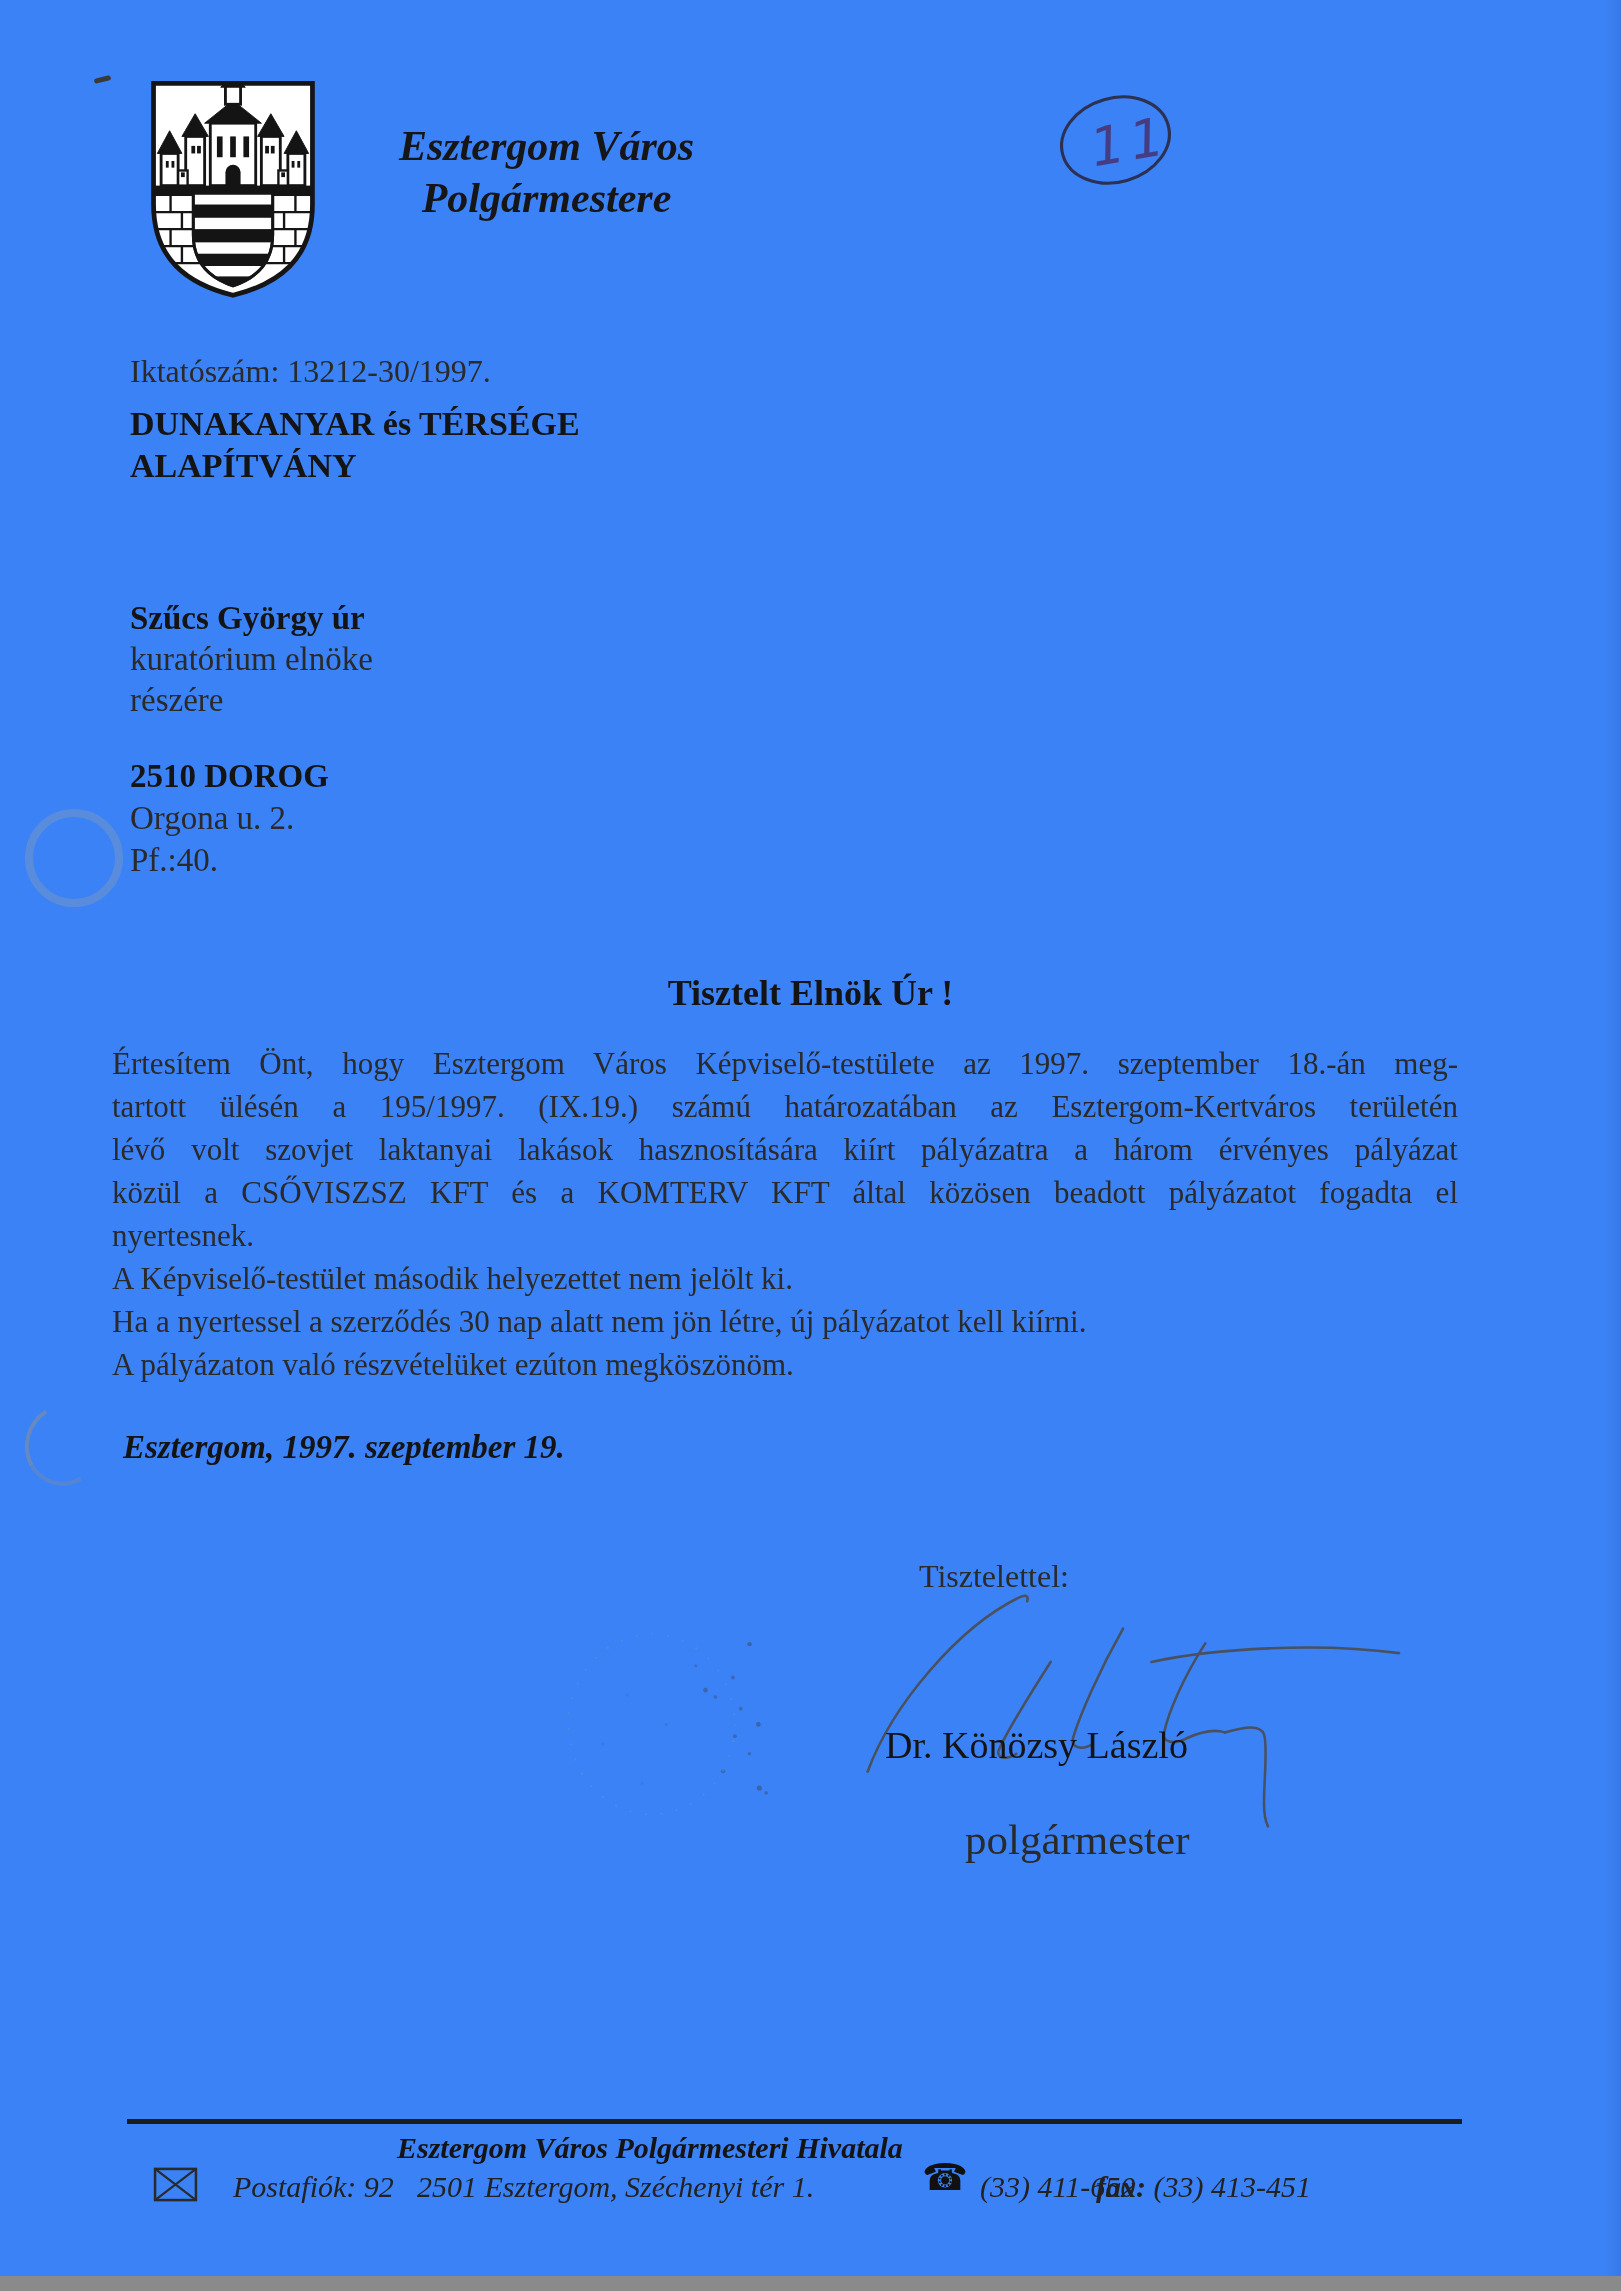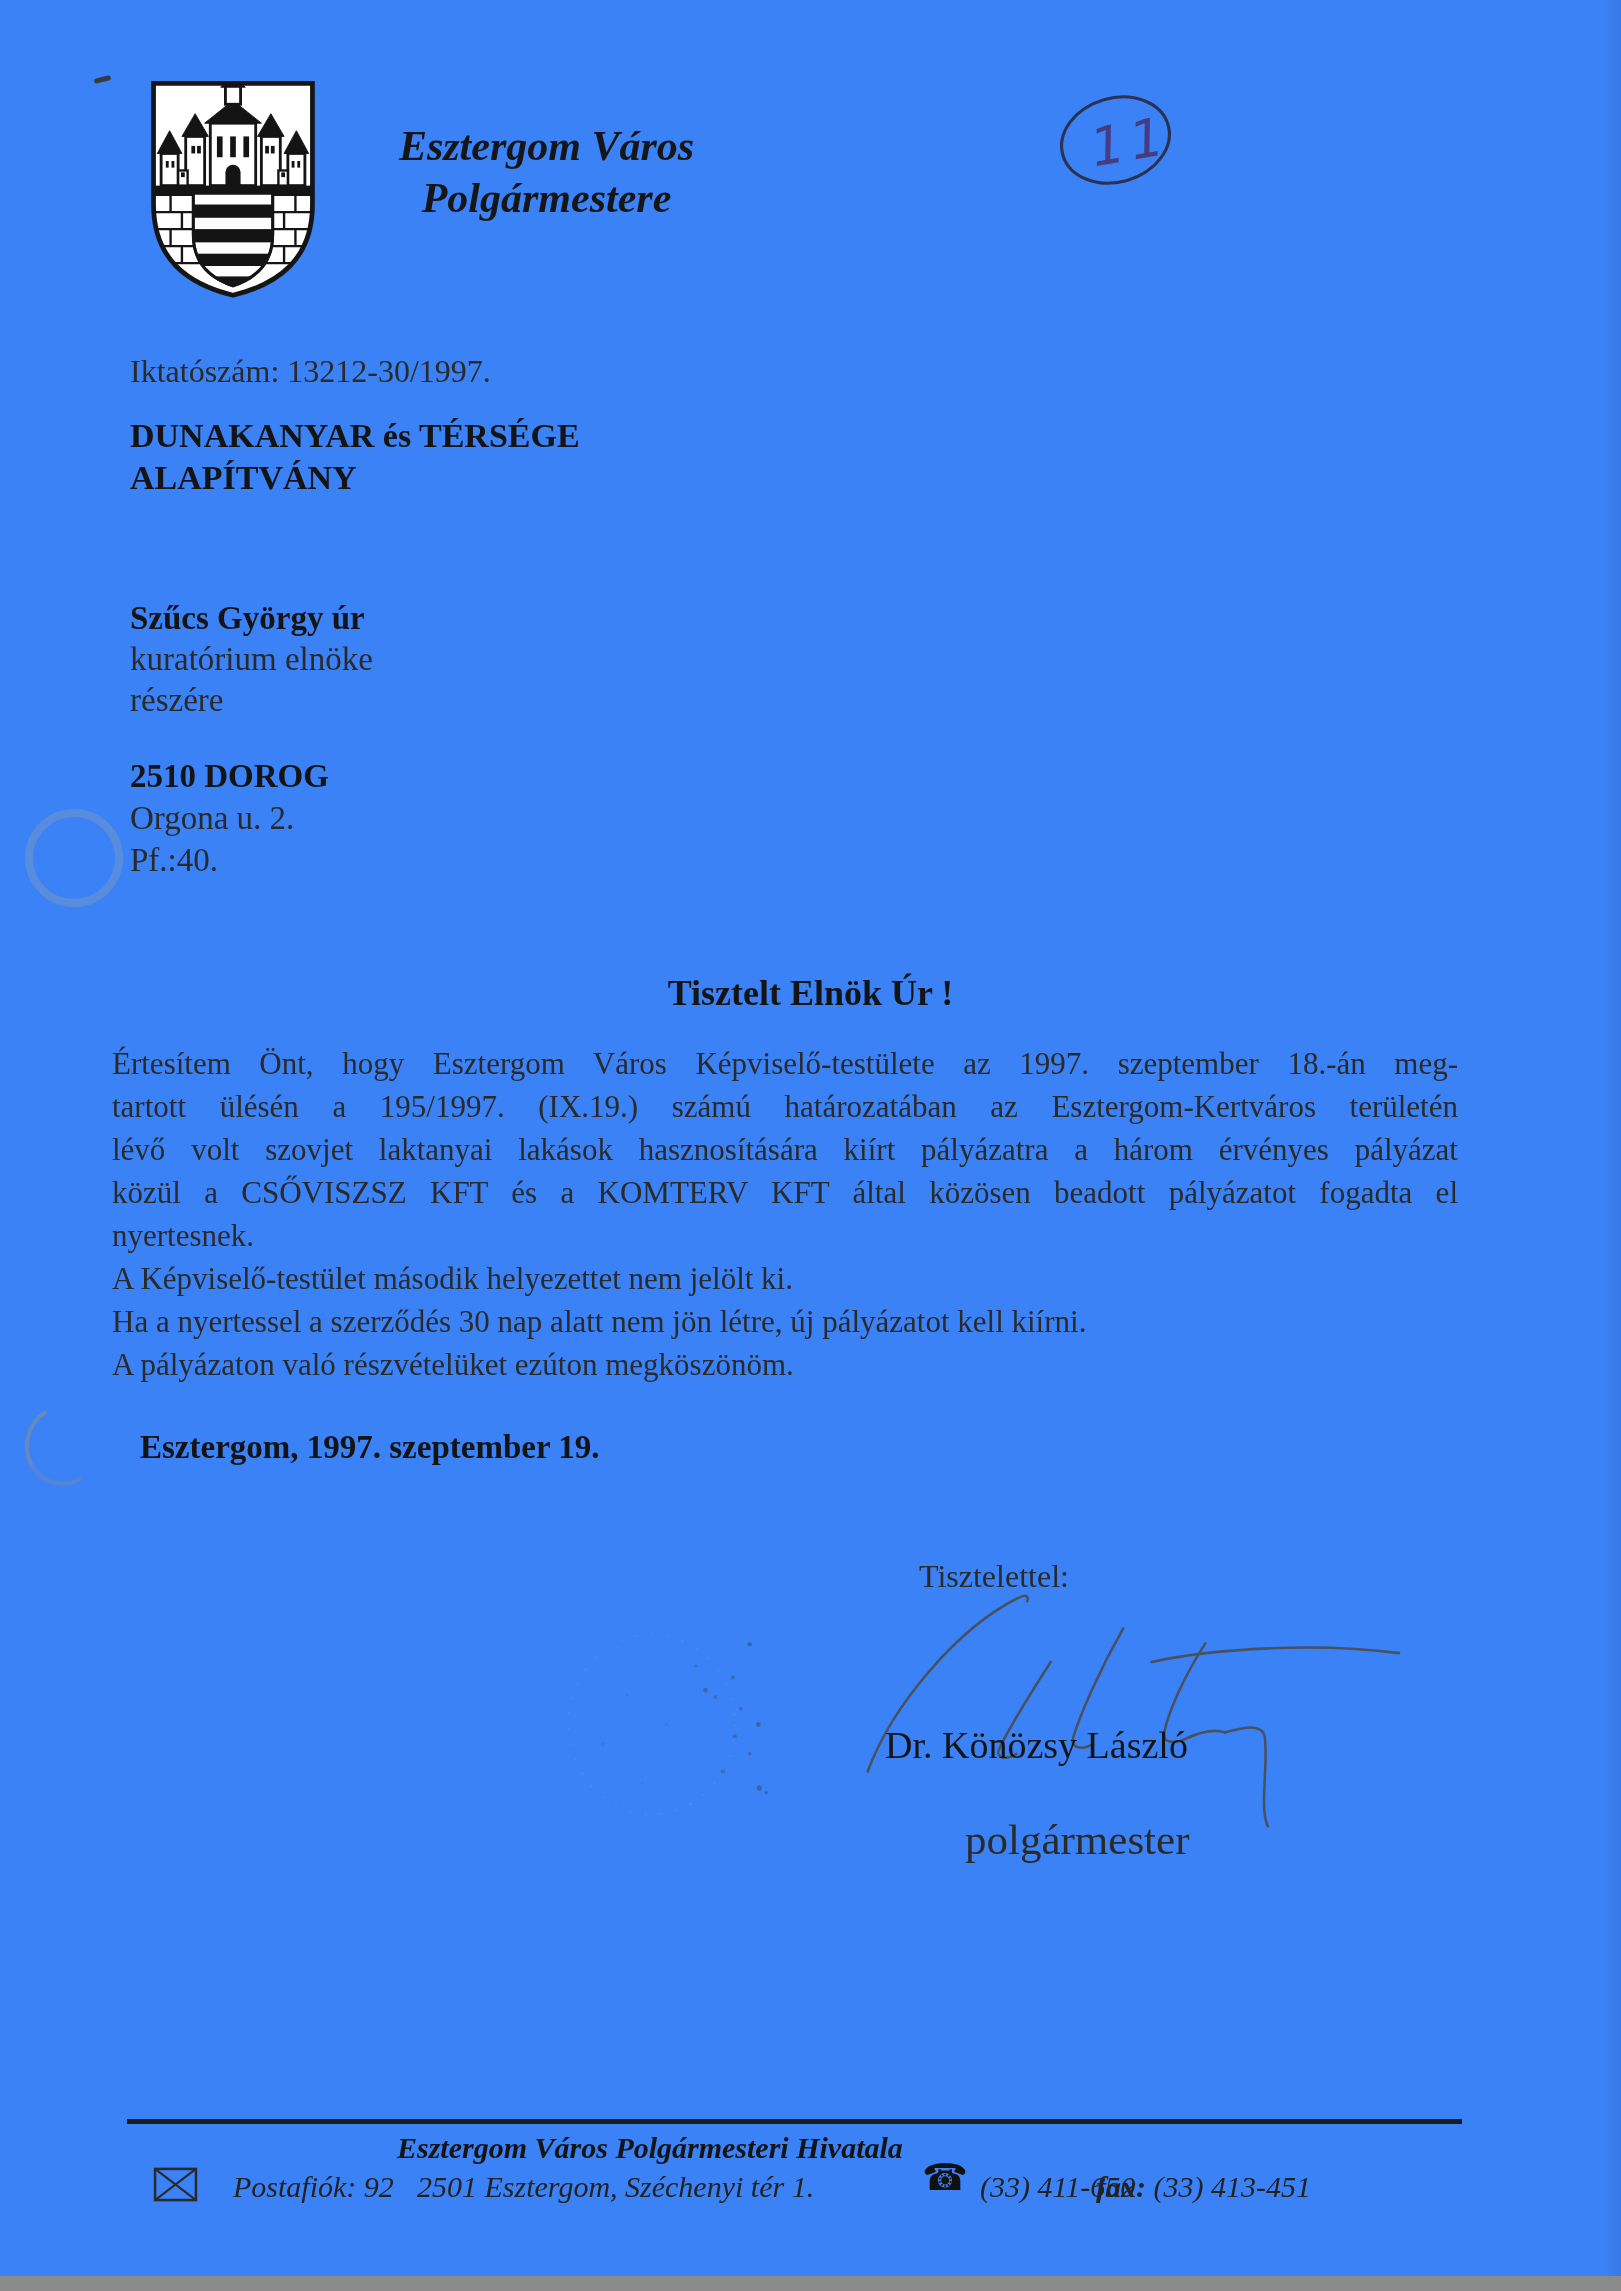--- a/index.html
+++ b/index.html
@@ -7,30 +7,30 @@
     position:relative; width:1621px; height:2276px; margin:0 auto;
     background:#3b82f6; overflow:hidden; color:#2a2a2a;
     font-family:"Liberation Serif","DejaVu Serif",serif;
   }
   .page::after{content:""; position:absolute; right:0; top:0; bottom:0; width:15.7px;
     background:linear-gradient(to right, rgba(0,0,0,0), rgba(0,0,0,0.07)); pointer-events:none;}
   .abs{position:absolute;}
   .letterhead-text{left:385px; top:120px; width:323px; text-align:center;
     font-size:42px; font-weight:bold; font-style:italic; line-height:52px; color:#161616;}
   .ref{left:130px; top:353px; font-size:32px;}
-  .org{left:130px; top:415px; font-size:34px; font-weight:bold; line-height:42px; color:#141414;}
+  .org{left:130px; top:403px; font-size:34px; font-weight:bold; line-height:42px; color:#141414;}
   .person{left:130px; top:598px; font-size:33px; line-height:41px;}
   .person .bold{font-weight:bold; color:#141414;}
   .addr{left:130px; top:755px; font-size:33px; line-height:42px;}
   .addr .bold{font-weight:bold; color:#141414;}
   .salutation{left:0; top:972px; width:1621px; text-align:center;
     font-size:36px; font-weight:bold; color:#141414;}
   .bodytext{left:112px; top:1042px; width:1346px; font-size:31px; line-height:43px;}
   .bodytext .just{text-align:justify; text-align-last:justify;}
-  .dateline{left:140px; top:1429px; font-size:33px; font-weight:bold; color:#141414;}
+  .dateline{left:123px; top:1429px; font-size:33px; font-weight:bold; color:#141414;font-style:italic;}
   .valediction{left:919px; top:1558px; font-size:32px;}
   .signer-name{left:885px; top:1723px; font-size:38px; font-weight:normal; color:#141414;}
   .signer-title{left:965px; top:1770px; font-size:43px;margin-top:45px;}
   .footer-rule{left:127px; top:2119px; width:1335px; height:4.9px; background:#1c1c1c;}
   .footer-office{left:397px; top:2131px; font-size:30px; font-weight:bold; font-style:italic; color:#141414;}
   .footer-item{top:2170px; font-size:30px; font-style:italic; color:#222;}
   .fax-label{font-weight:bold;}
   .phone-glyph{left:922px; top:2156px; font-size:37px; color:#111;
     font-family:"DejaVu Sans",sans-serif; font-style:normal;}
   .artifact-dash{left:94px; top:77px; width:16.7px; height:4.9px; background:#3a3a3a;

